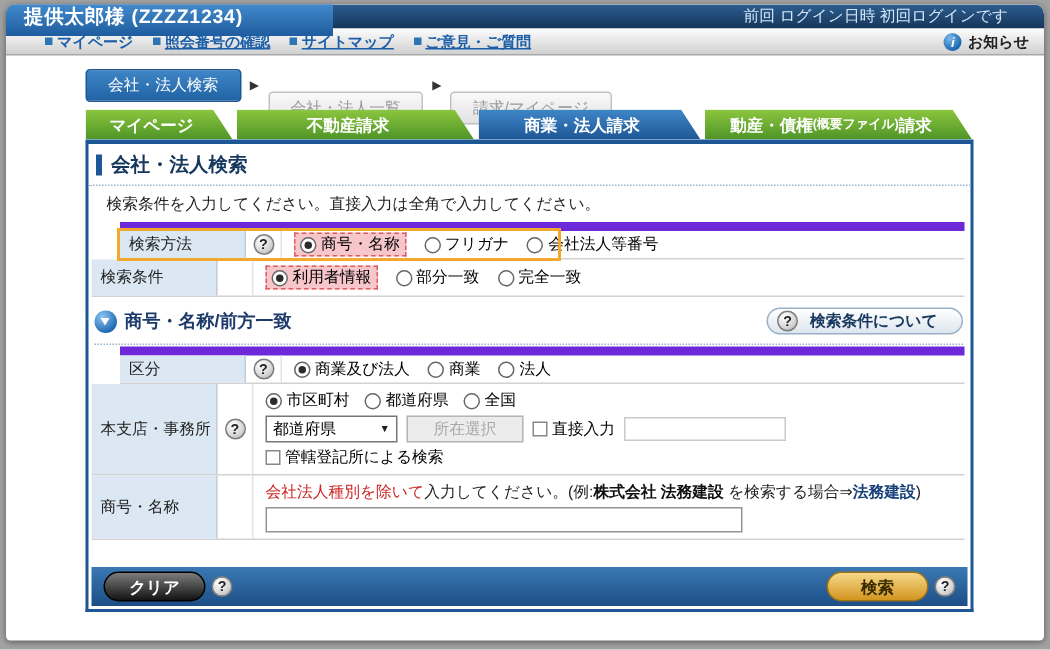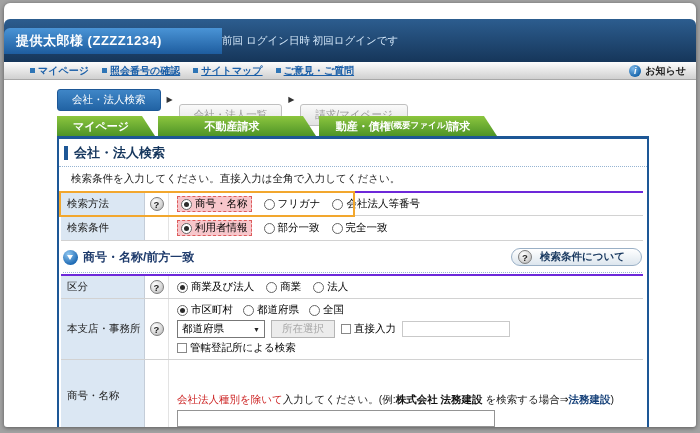--- a/index.html
+++ b/index.html
@@ -2,26 +2,26 @@
 <html><head>
 <meta charset="utf-8">
 <style>
   * { box-sizing: border-box; margin: 0; padding: 0; }
   html,body { width:700px; height:433px; }
   body { background:#a2a2a2; position:relative; font-family:"Liberation Sans","DejaVu Sans",sans-serif; }
   .window { position:absolute; left:4px; top:3px; width:692px; height:424px; background:#fff;
             border-radius:6px 6px 3px 3px; box-shadow:0 1px 4px rgba(0,0,0,.45); overflow:hidden; }
 
   
-  .topbar { height:43px; background:linear-gradient(180deg,#2c5d8f,#16365a); display:flex;
-            align-items:center; border-radius:6px 6px 0 0;margin-top:16px; }
+  .topbar { height:16px; background:linear-gradient(180deg,#2c5d8f,#16365a); display:flex;
+            align-items:center; justify-content:space-between; border-radius:6px 6px 0 0; }
   .user-box { height:26px; min-width:218px; display:flex; align-items:center; padding:0 20px 0 12px;
               background:linear-gradient(180deg,#4a94d6,#1e5d9f); border-radius:6px 0 0 0;
               color:#fff; font-weight:bold; font-size:13px; letter-spacing:.5px; }
-  .login-info { color:#d2e6f8; font-size:10.5px; padding-right:0; }
+  .login-info { color:#d2e6f8; font-size:10.5px; padding-right:24px; }
 
   
   .navbar { height:18px; background:linear-gradient(180deg,#fdfdfd,#d0d0d0); border-bottom:1px solid #a8a8a8;
             display:flex; align-items:center; justify-content:space-between; padding:0 10px 0 26px; }
   .nav-links { display:flex; gap:13px; align-items:center; }
   .nav-link { display:flex; align-items:center; gap:3px; color:#1b5fa8; font-size:10px; font-weight:bold;
               text-decoration:underline; cursor:pointer; white-space:nowrap; }
   .nav-link.current { text-decoration:none; }
   .bullet { width:5px; height:5px; background:#2e75b6; display:inline-block; }
   .notice { display:flex; align-items:center; gap:4px; font-size:10px; font-weight:bold; color:#222; cursor:pointer; }
@@ -50,21 +50,21 @@
   .content { margin-left:53px; width:592px; height:312px; background:#fff; border:2px solid #1d5796;
              border-top:none; display:flex; flex-direction:column; position:relative; }
   .title-row { display:flex; align-items:center; gap:6px; padding:5px 8px 4px 5px;
                border-bottom:1px dotted #96b4d2; }
   .title-accent { width:4px; height:14px; background:#1d5796; }
   .page-title { font-size:13px; font-weight:bold; color:#16375e; }
   .instruction { font-size:10.5px; color:#222; padding:5px 0 4px 12px; }
 
   .form { margin:1px 4px 0 2px; font-size:10.5px; }
   .frow { display:flex; align-items:stretch; min-height:25px; border-bottom:1px solid #d2d2d2; position:relative; }
-  .frow.first { border-top:2px solid #6d28d9; }
+  .frow.first { border-top:6px solid #6d28d9;margin-left:19px; }
   .flabel { width:84px; background:#dbe7f3; display:flex; align-items:center; padding-left:6px;
             color:#222; border-right:1px solid #c4cdd8; flex-shrink:0; }
   .fhelp { width:24px; display:flex; align-items:center; justify-content:center;
            border-right:1px solid #e3e3e3; flex-shrink:0; }
   .fcontent { flex:1; display:flex; align-items:center; gap:12px; padding-left:8px; }
   .orange-box { position:absolute; left:-2px; top:-2px; width:296px; height:calc(100% + 4px);
                 border:2px solid #f2a72e; pointer-events:none; z-index:3; }
 
   .opt { display:inline-flex; align-items:center; gap:3px; cursor:pointer; white-space:nowrap; }
   .opt.pink { background:#f7c6cb; outline:1px dashed #dd5c5c; outline-offset:-1px; padding:1px 4px; }
@@ -90,27 +90,27 @@
                   background:linear-gradient(180deg,#ffffff,#dde6ee); font-size:10.5px; font-weight:bold;
                   color:#17375e; cursor:pointer; }
 
   
   .office-content { flex:1; padding:4px 8px 4px 8px; display:flex; flex-direction:column; gap:3px; }
   .inline-row { display:flex; align-items:center; gap:10px; }
   .inline-row.tight { gap:6px; }
   .select { width:88px; height:18px; border:1px solid #777; background:#fff; display:flex; align-items:center;
             justify-content:space-between; padding:0 4px; cursor:pointer; }
   .select-arrow { font-size:7px; color:#222; }
-  .btn-disabled { width:64px; height:18px; background:#ececec; border:1px solid #b5b5b5; color:#a8a8a8;
+  .btn-disabled { width:78px; height:18px; background:#ececec; border:1px solid #b5b5b5; color:#a8a8a8;
             font-size:10.5px; font-family:inherit; }
   .mini-input { width:108px; height:16px; border:1px solid #c9c9c9; background:#fff; font-family:inherit; font-size:10.5px; padding:0 3px; }
   .note { font-size:10px; line-height:13px; color:#2b2b2b; padding-right:4px; }
 
   
-  .company-content { flex:1; padding:4px 8px; display:flex; flex-direction:column; gap:3px;margin-top:29px; }
+  .company-content { flex:1; padding:4px 8px; display:flex; flex-direction:column; gap:3px; }
   .hint { font-size:10.5px; color:#222; }
   .hint .red { color:#cc2222; }
   .hint .b { font-weight:bold; color:#111; }
   .hint .bn { font-weight:bold; color:#17427a; }
   .company-input { width:318px; height:17px; border:1px solid #949494; font-family:inherit; font-size:11px; padding:0 3px; }
 
   
   .footerbar { margin:auto 2px 2px 2px; height:26px; background:linear-gradient(180deg,#3b79b3,#1c4e86);
                display:flex; align-items:center; justify-content:space-between; padding:0 8px; }
   .btn-group { display:flex; align-items:center; gap:4px; }
@@ -160,20 +160,21 @@
     <div class="crumb active">会社・法人検索</div>
     <span class="crumb-arrow">▶</span>
     <div class="crumb inactive">会社・法人一覧</div>
     <span class="crumb-arrow">▶</span>
     <div class="crumb inactive">請求/マイページ</div>
   </div>
 
   <div class="tabbar">
     <div class="tab green" style="flex:0 0 98px">マイページ</div>
     <div class="tab green" style="flex:0 0 158px">不動産請求</div>
+    <div class="tab blue" style="flex:0 0 148px">商業・法人請求</div>
     <div class="tab green" style="flex:0 0 178px">
       <span>動産・債権</span>
         <span class="small">(概要ファイル)</span>
         <span>請求</span>
     </div>
   </div>
   <div class="tab-underline"></div>
 
   <div class="content">
 

